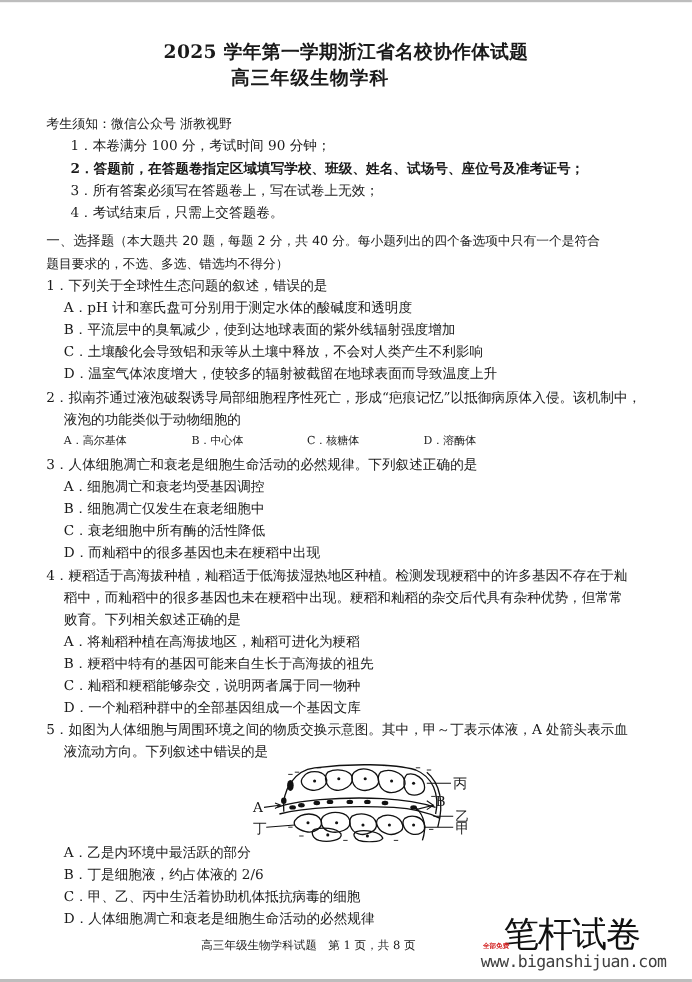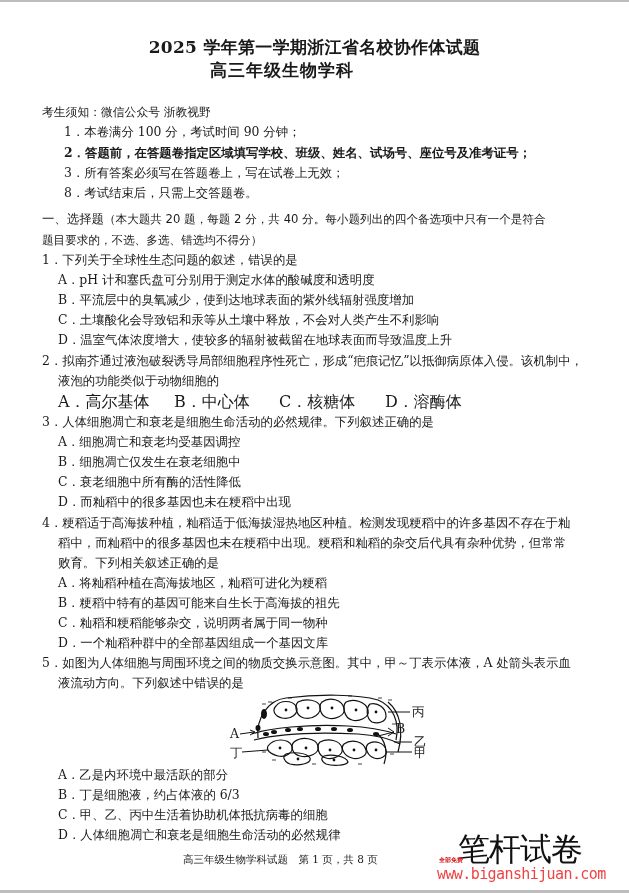--- a/index.html
+++ b/index.html
@@ -14,53 +14,53 @@
     position: absolute; left: 0; width: 629px; top: 36px; text-align: center;
     font-size: 17px; font-weight: bold; letter-spacing: 0.3px;
   }
   .title2 {
     position: absolute; left: 0; width: 564px; top: 59px; text-align: center;
     font-size: 17px; font-weight: bold; letter-spacing: 1px;
   }
   .line { position: absolute; font-size: 12.4px; white-space: nowrap; line-height: 16px; }
   .bold { font-weight: normal; }
   .sect-rest { font-family: "DejaVu Sans", "Liberation Sans", sans-serif; font-size: 11.6px; }
-  .opts4 { position: absolute; font-size: 16px; white-space: nowrap; line-height: 16px; }
+  .opts4 { position: absolute; font-size: 10px; white-space: nowrap; line-height: 16px; }
   .opts4 span { position: absolute; white-space: nowrap; }
   .figure { position: absolute; left: 228px; top: 660px; width: 200px; height: 100px; }
   .fig-label { position: absolute; font-size: 12.5px; line-height: 14px; }
   .footer {
     position: absolute; top: 853px; left: 183px; font-size: 10.5px; white-space: nowrap;
   }
   .wm-big {
     position: absolute; left: 458px; top: 832px; font-size: 32px; line-height: 34px;
     font-family: "DejaVu Sans", "Liberation Sans", sans-serif; letter-spacing: -1px; color: #111;
   }
   .wm-red {
     position: absolute; left: 439px; top: 856px; font-size: 6px; color: #d21d1d;
     font-family: "DejaVu Sans", sans-serif; font-weight: bold;
   }
   .wm-url {
     position: absolute; left: 437px; top: 865px; font-size: 15px;
-    font-family: "DejaVu Sans Mono", "Liberation Mono", monospace; color: #ef4444; letter-spacing: -0.6px; text-align: center;
+    font-family: "DejaVu Sans Mono", "Liberation Mono", monospace; color: #404040; letter-spacing: -0.6px; text-align: center;
   }
 </style>
 </head>
 <body>
 
 <div class="top-border"></div>
 
 <div class="title1">2025 学年第一学期浙江省名校协作体试题</div>
 <div class="title2">高三年级生物学科</div>
 
 <div class="line" style="left:42px; top:104px; font-size:11.8px;">考生须知：微信公众号 浙教视野</div>
 <div class="line" style="left:64px; top:124px;">1．本卷满分 100 分，考试时间 90 分钟；</div>
 <div class="line" style="left:64px; top:145px;font-weight:bold;">2．答题前，在答题卷指定区域填写学校、班级、姓名、试场号、座位号及准考证号；</div>
 <div class="line" style="left:64px; top:165px;">3．所有答案必须写在答题卷上，写在试卷上无效；</div>
-<div class="line" style="left:64px; top:185px;">8．考试结束后，只需上交答题卷。</div>
+<div class="line" style="left:64px; top:185px;">4．考试结束后，只需上交答题卷。</div>
 
 <div class="line" style="left:42px; top:211px;">
   <span class="bold">一、选择题</span><span class="sect-rest">（本大题共 20 题，每题 2 分，共 40 分。每小题列出的四个备选项中只有一个是符合</span>
 </div>
 <div class="line sect-rest" style="left:42px; top:232px;">题目要求的，不选、多选、错选均不得分）</div>
 
 <div class="line" style="left:42px; top:252px;">1．下列关于全球性生态问题的叙述，错误的是</div>
 <div class="line" style="left:58px; top:272px;">A．pH 计和塞氏盘可分别用于测定水体的酸碱度和透明度</div>
 <div class="line" style="left:58px; top:292px;">B．平流层中的臭氧减少，使到达地球表面的紫外线辐射强度增加</div>
 <div class="line" style="left:58px; top:312px;">C．土壤酸化会导致铝和汞等从土壤中释放，不会对人类产生不利影响</div>
@@ -159,21 +159,21 @@
   </svg>
   <span class="fig-label" style="left:184px; top:11px;">丙</span>
   <span class="fig-label" style="left:168px; top:28px;">B</span>
   <span class="fig-label" style="left:186px; top:41px;">乙</span>
   <span class="fig-label" style="left:186px; top:52px;">甲</span>
   <span class="fig-label" style="left:2px; top:33px;">A</span>
   <span class="fig-label" style="left:2px; top:52px;">丁</span>
 </div>
 
 <div class="line" style="left:58px; top:767px;">A．乙是内环境中最活跃的部分</div>
-<div class="line" style="left:58px; top:787px;">B．丁是细胞液，约占体液的 6/3</div>
+<div class="line" style="left:58px; top:787px;">B．丁是细胞液，约占体液的 2/6</div>
 <div class="line" style="left:58px; top:807px;">C．甲、乙、丙中生活着协助机体抵抗病毒的细胞</div>
 <div class="line" style="left:58px; top:827px;">D．人体细胞凋亡和衰老是细胞生命活动的必然规律</div>
 
 <div class="footer">高三年级生物学科试题　第 1 页，共 8 页</div>
 
 <div class="wm-big">笔杆试卷</div>
 <div class="wm-red">全部免费</div>
 <div class="wm-url">www.biganshijuan.com</div>
 
 <div class="bottom-border"></div>

